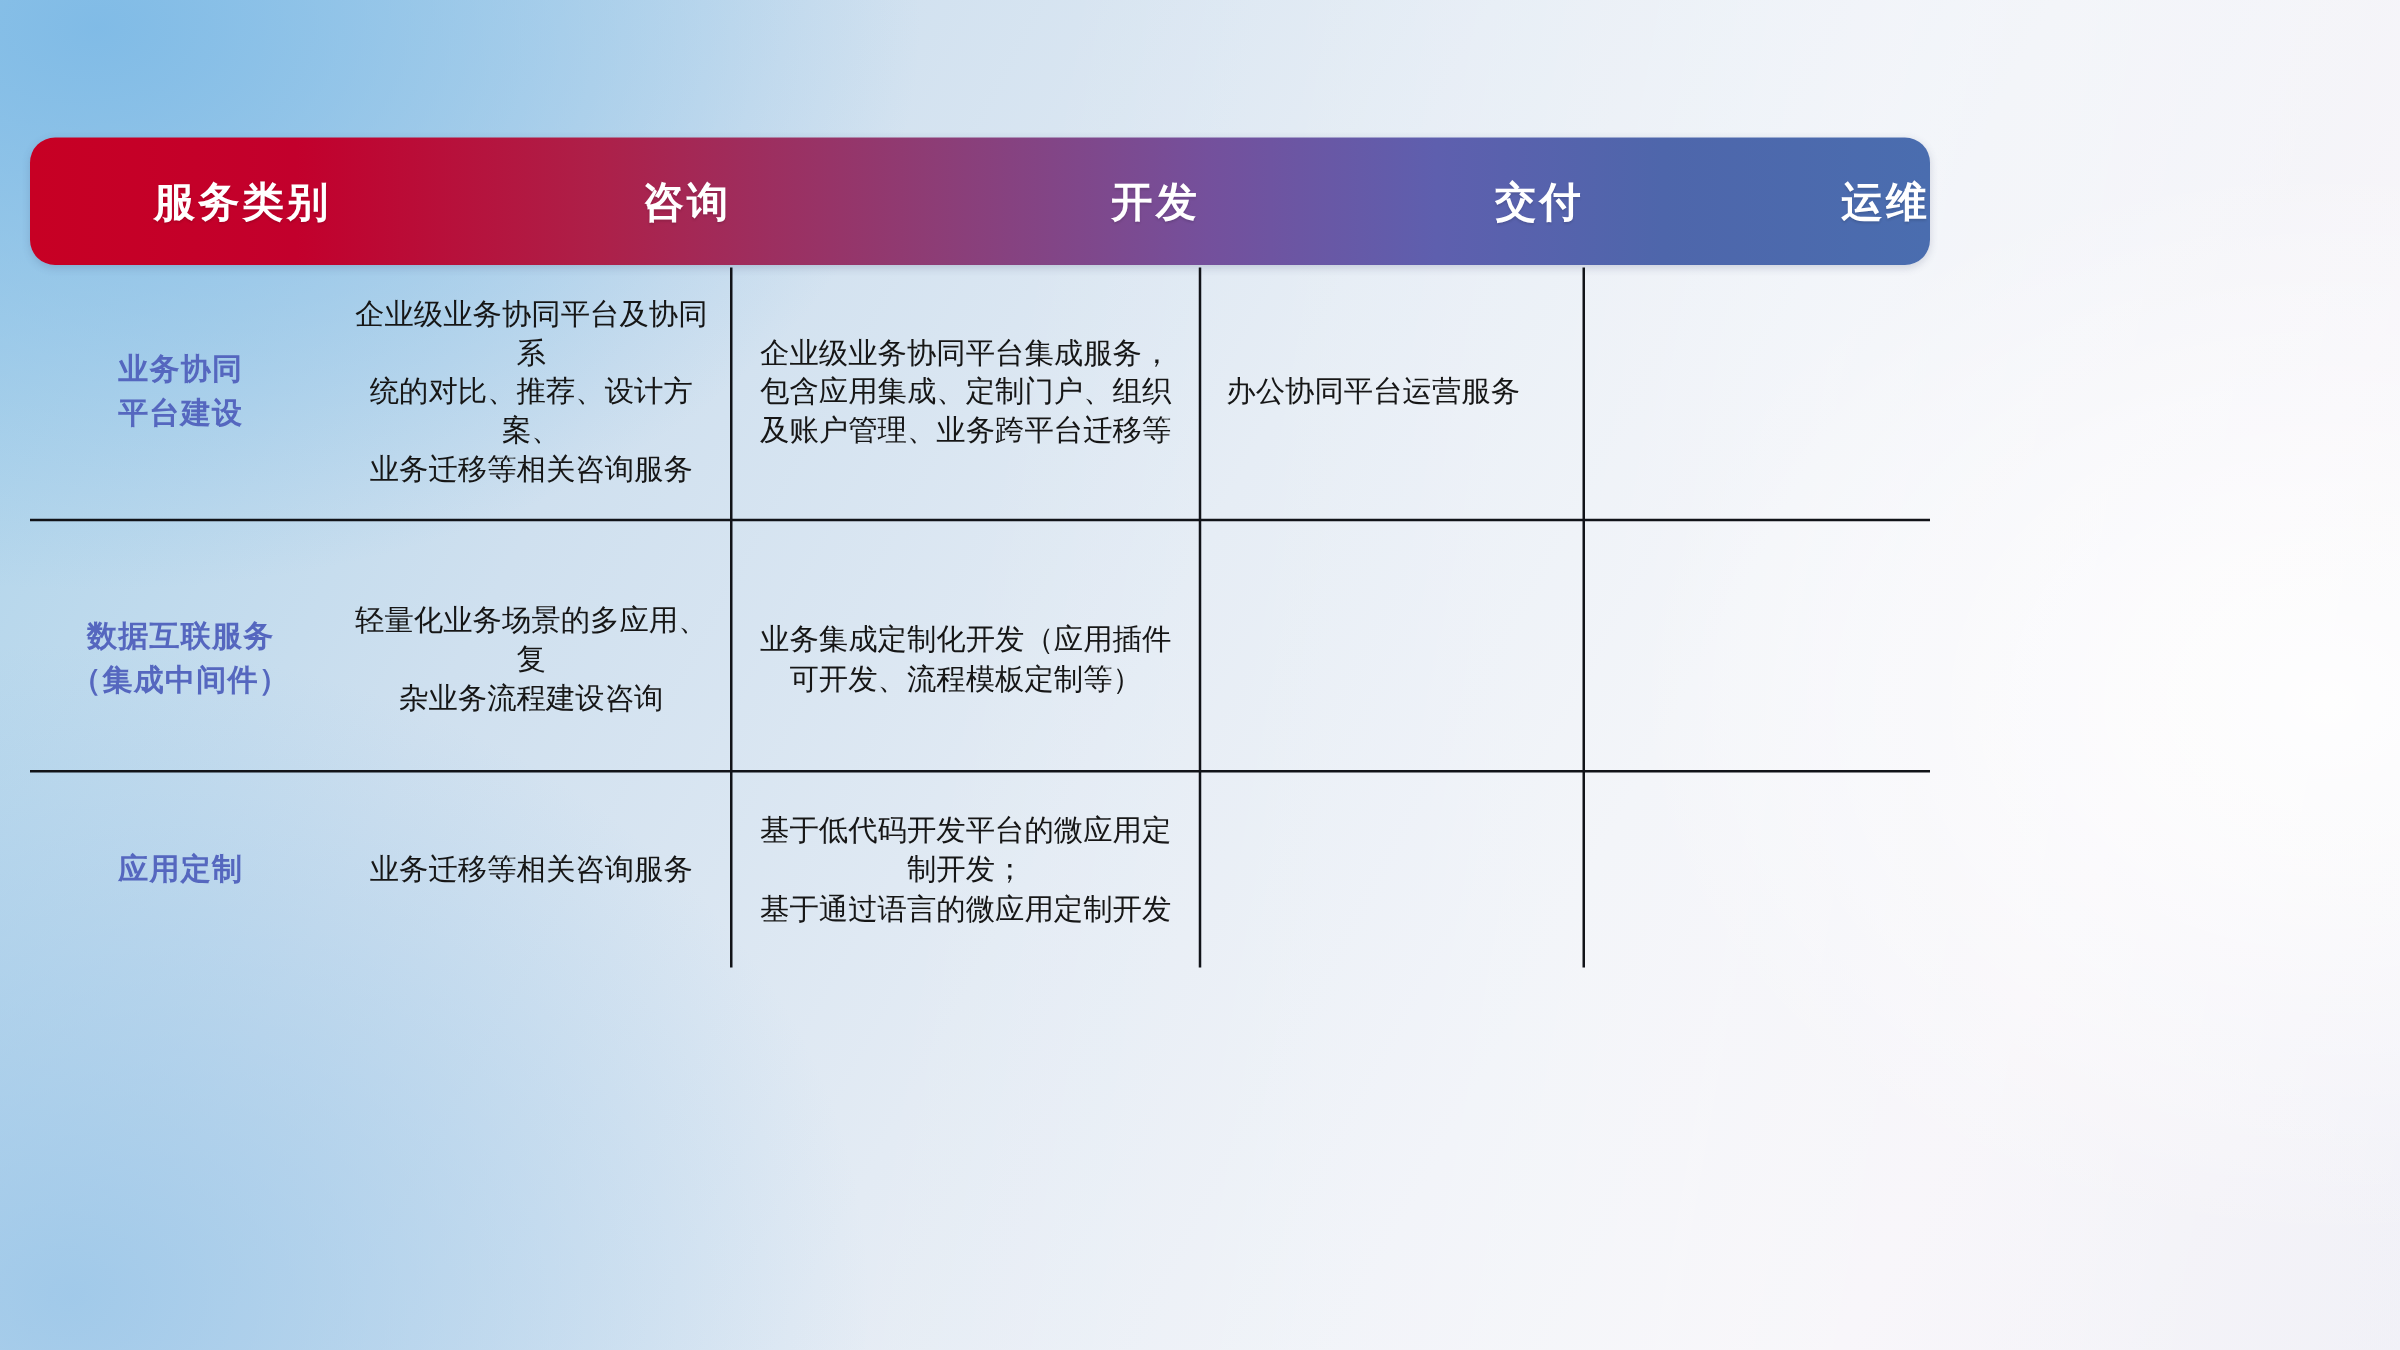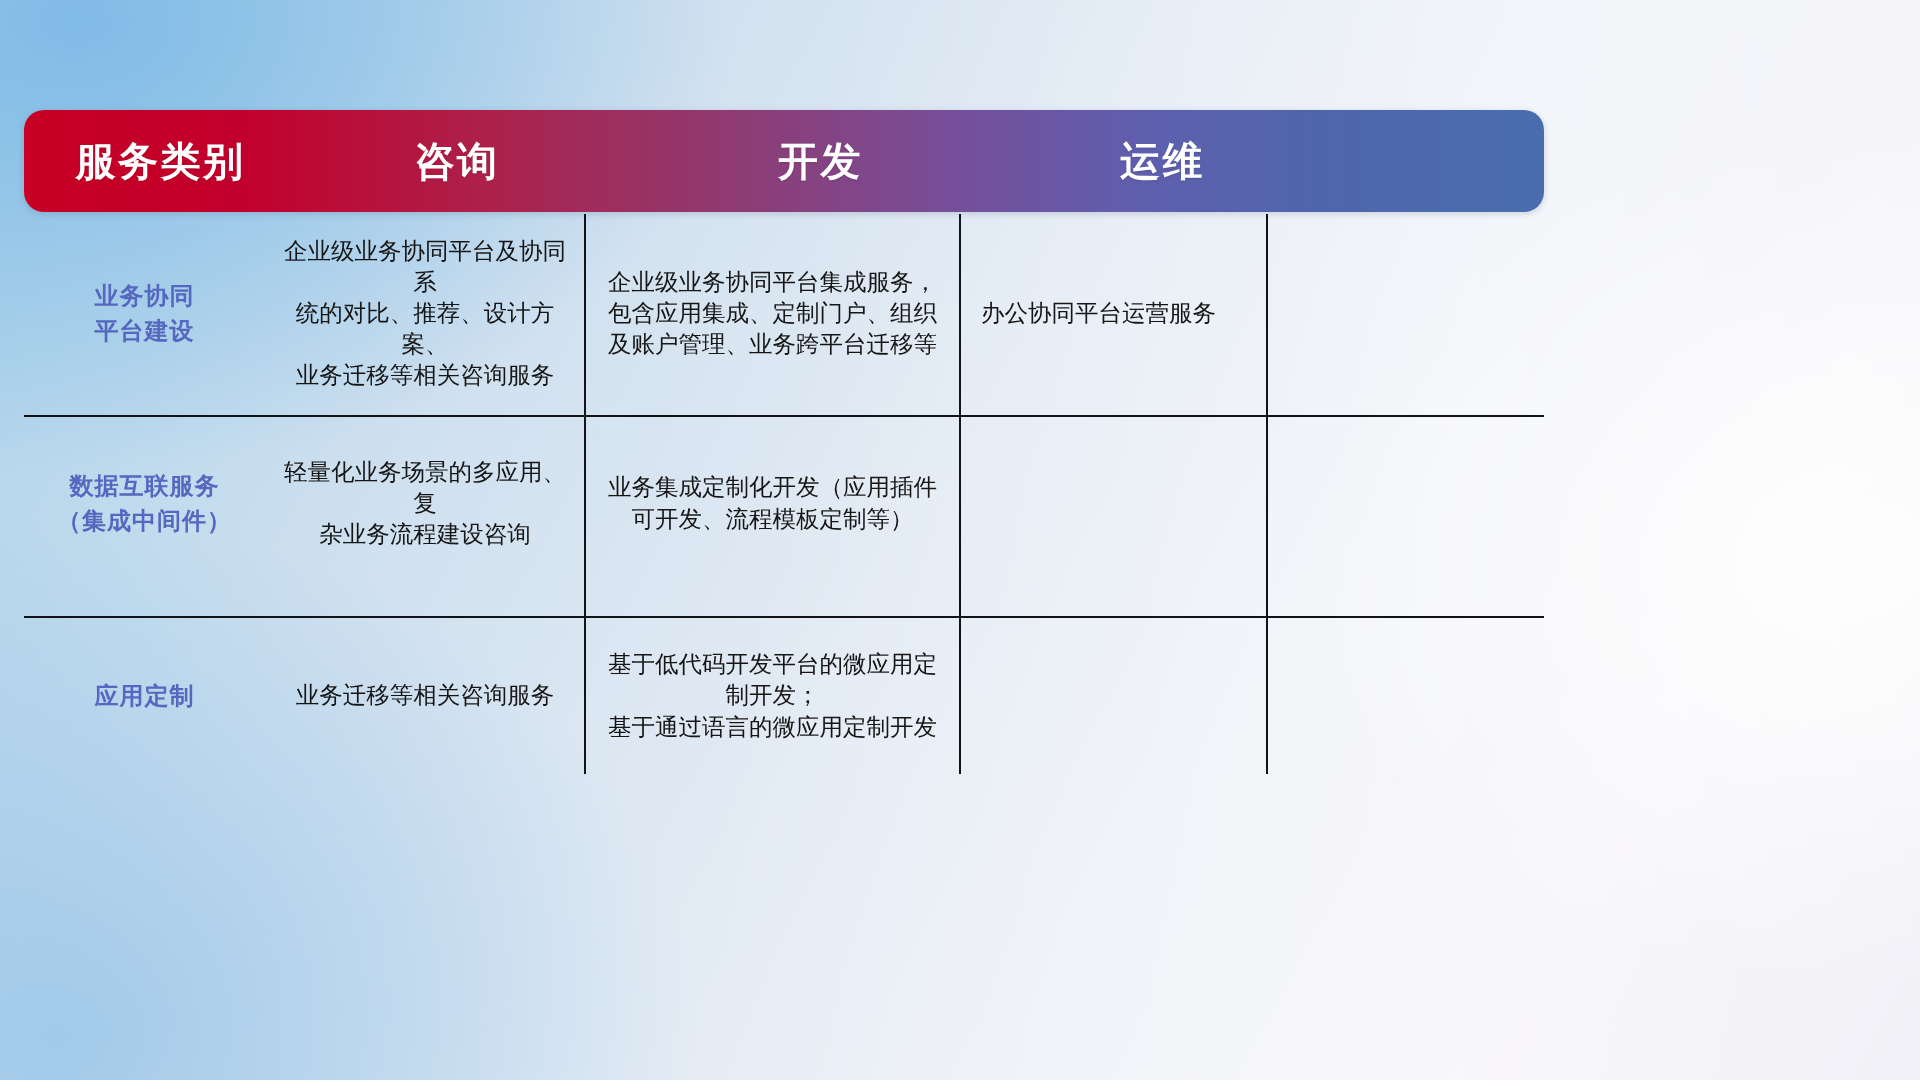--- a/index.html
+++ b/index.html
@@ -46,41 +46,40 @@
       #5e5fae 74%,
       #4e66ab 86%,
       #4a6daf 100%);
     box-shadow:0 2px 7px rgba(60,70,110,0.20);
     display:flex;
     align-items:center;
     z-index:3;
   }
   .hcell{
     color:#ffffff;
-    font-size:40px;
+    font-size:33px;
     font-weight:bold;
     letter-spacing:2.5px;
-    text-align:center;
+    text-align:right;
     line-height:1;
     text-shadow:0 1px 2px rgba(0,0,0,0.12);
-    padding-left:16px;
   }
 
   
   #body-area{
     position:absolute;left:0;top:102px;
     width:1520px;height:564px;
     background:transparent;
   }
   .brow{
     position:absolute;left:0;width:1520px;
     display:flex;
   }
   #brow-0{top:0;height:203px;}
-  #brow-1{top:191px;height:201px;}
+  #brow-1{top:215px;height:201px;}
   #brow-2{top:404px;height:160px;}
 
   .bcell{
     display:flex;
     align-items:center;
     justify-content:center;
     box-sizing:border-box;
     padding:16px 14px;
     color:#161616;
     font-size:23.5px;
@@ -128,20 +127,21 @@
 
 <div id="bg-layer"></div>
 <div id="bg-sheen"></div>
 
 <div id="table-wrap">
 
   <div id="header-row">
     <div class="hcell c0">服务类别</div>
     <div class="hcell c1">咨询</div>
     <div class="hcell c2">开发</div>
+    <div class="hcell c3">交付</div>
     <div class="hcell c4">运维</div>
   </div>
 
   <div id="body-area">
 
     <div class="brow" id="brow-0">
       <div class="bcell label c0">业务协同
 平台建设</div>
       <div class="bcell c1">企业级业务协同平台及协同系
 统的对比、推荐、设计方案、

